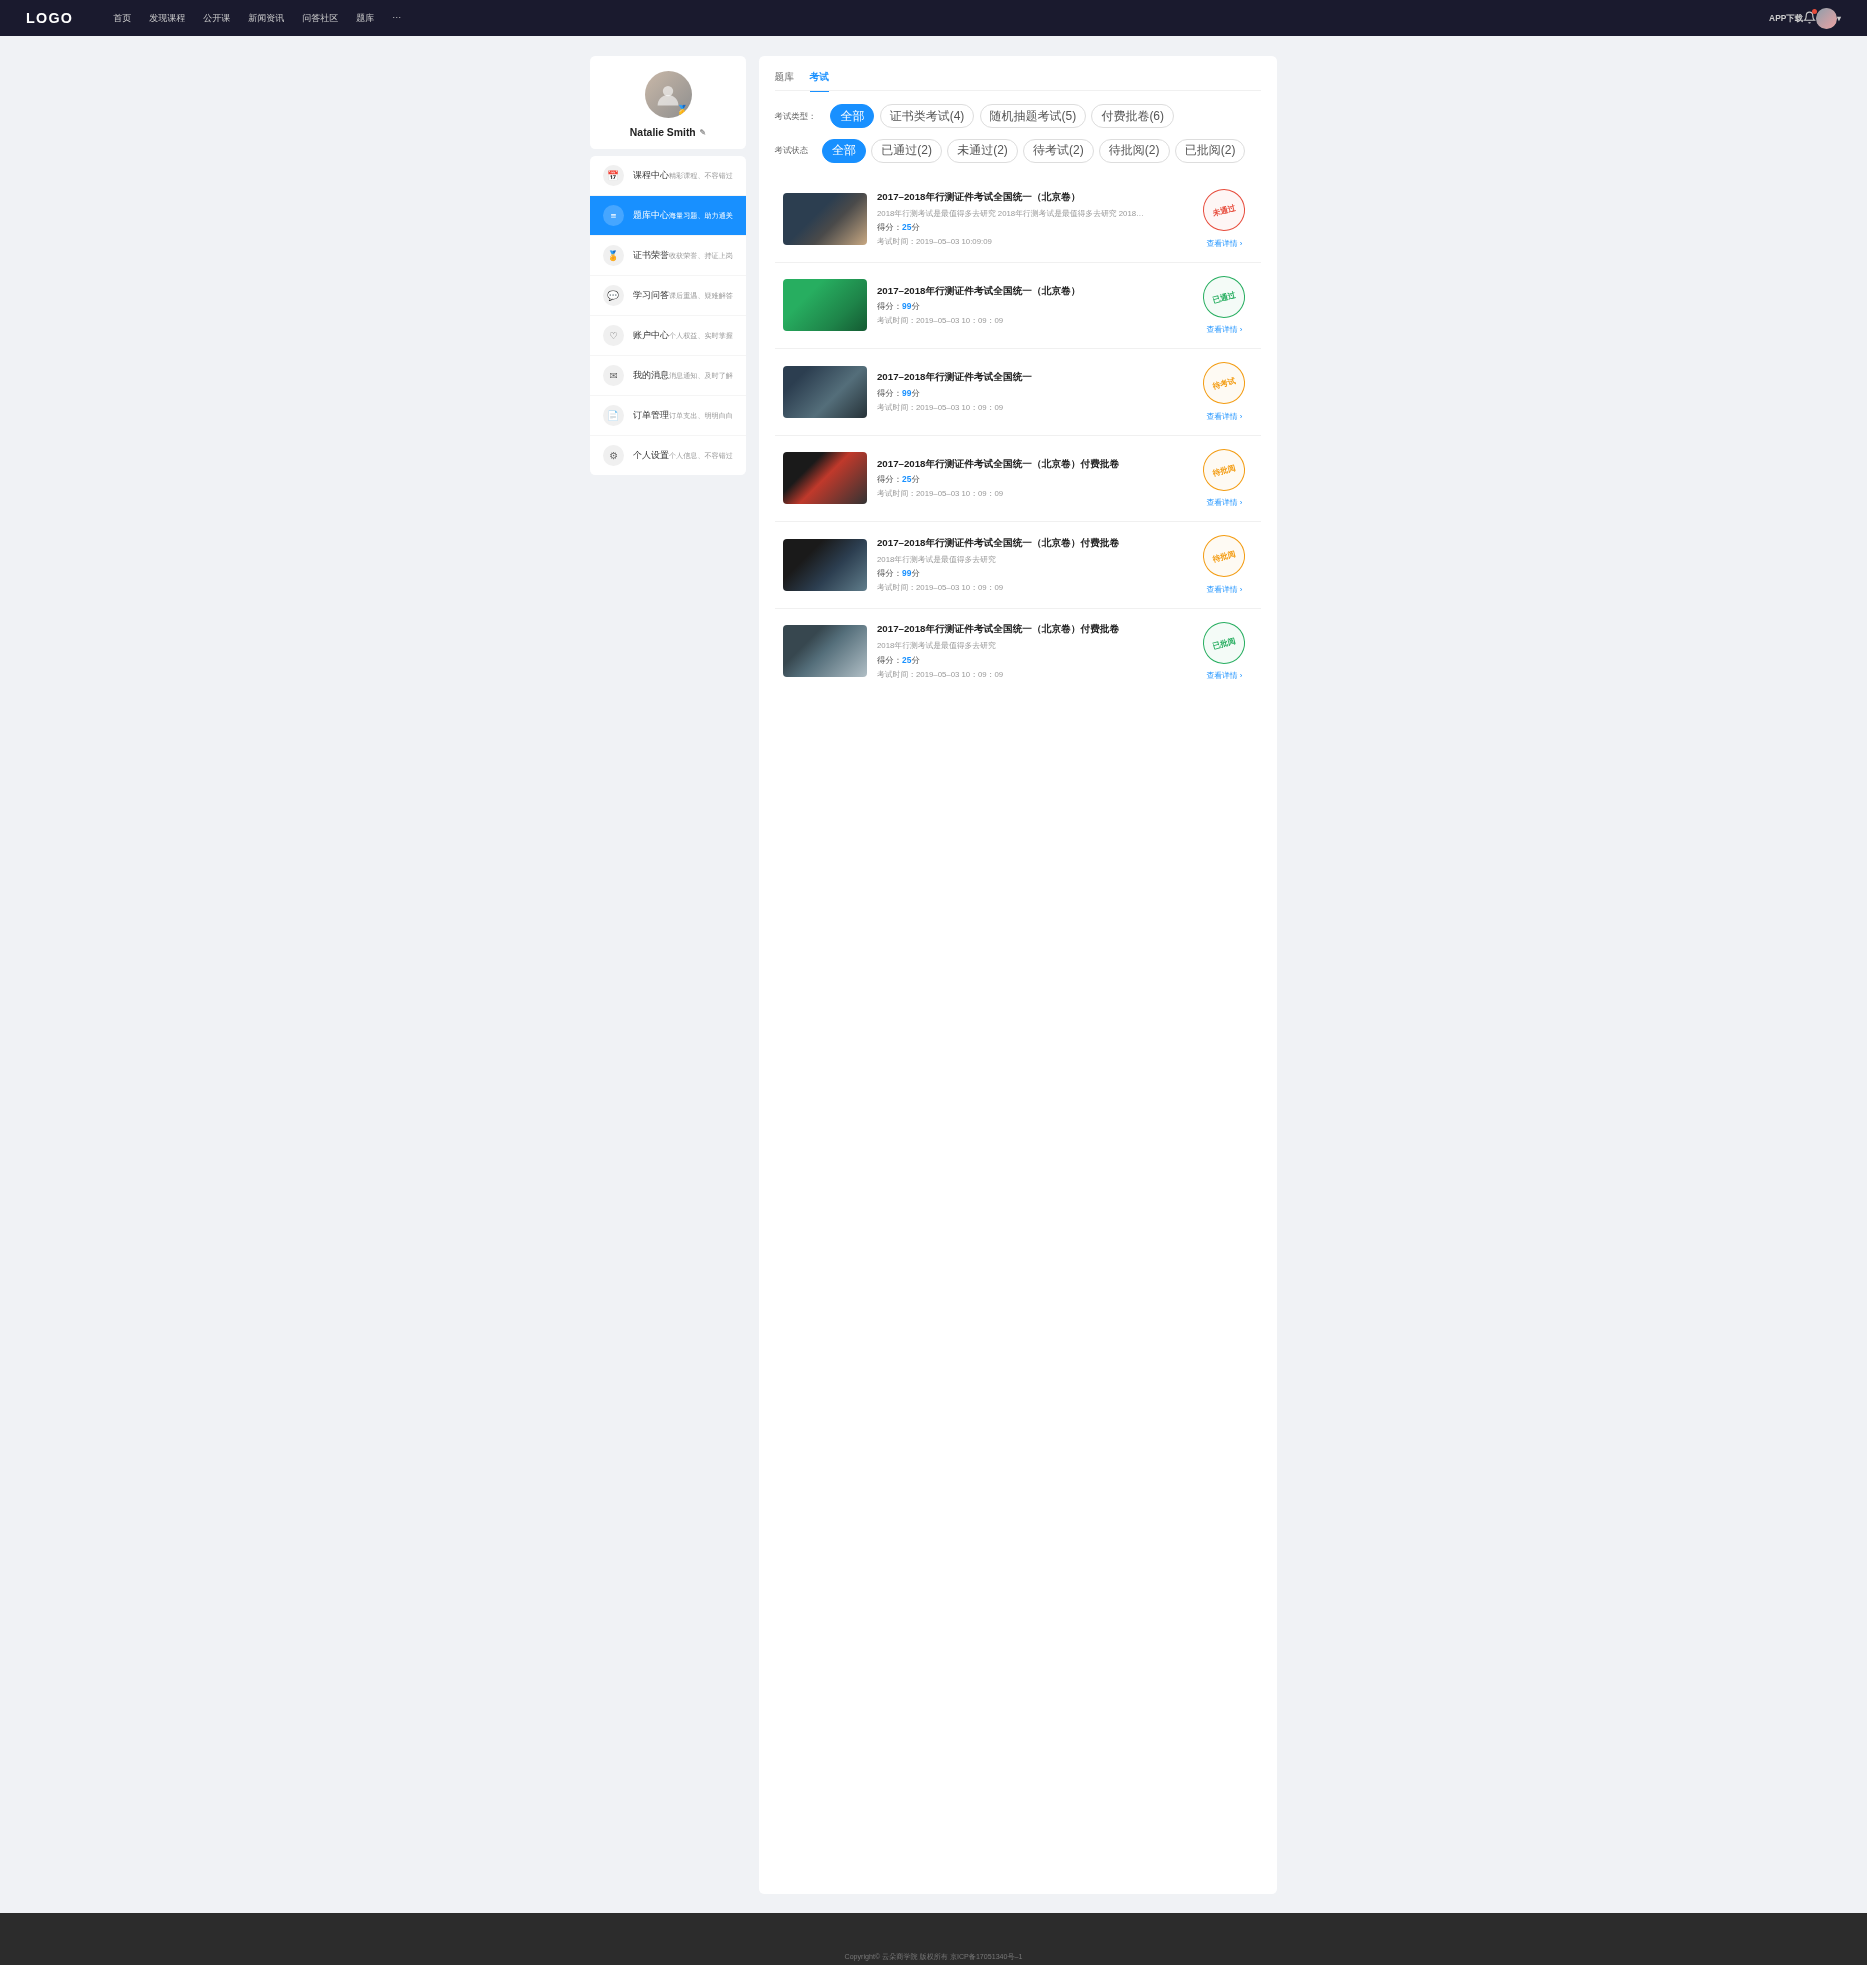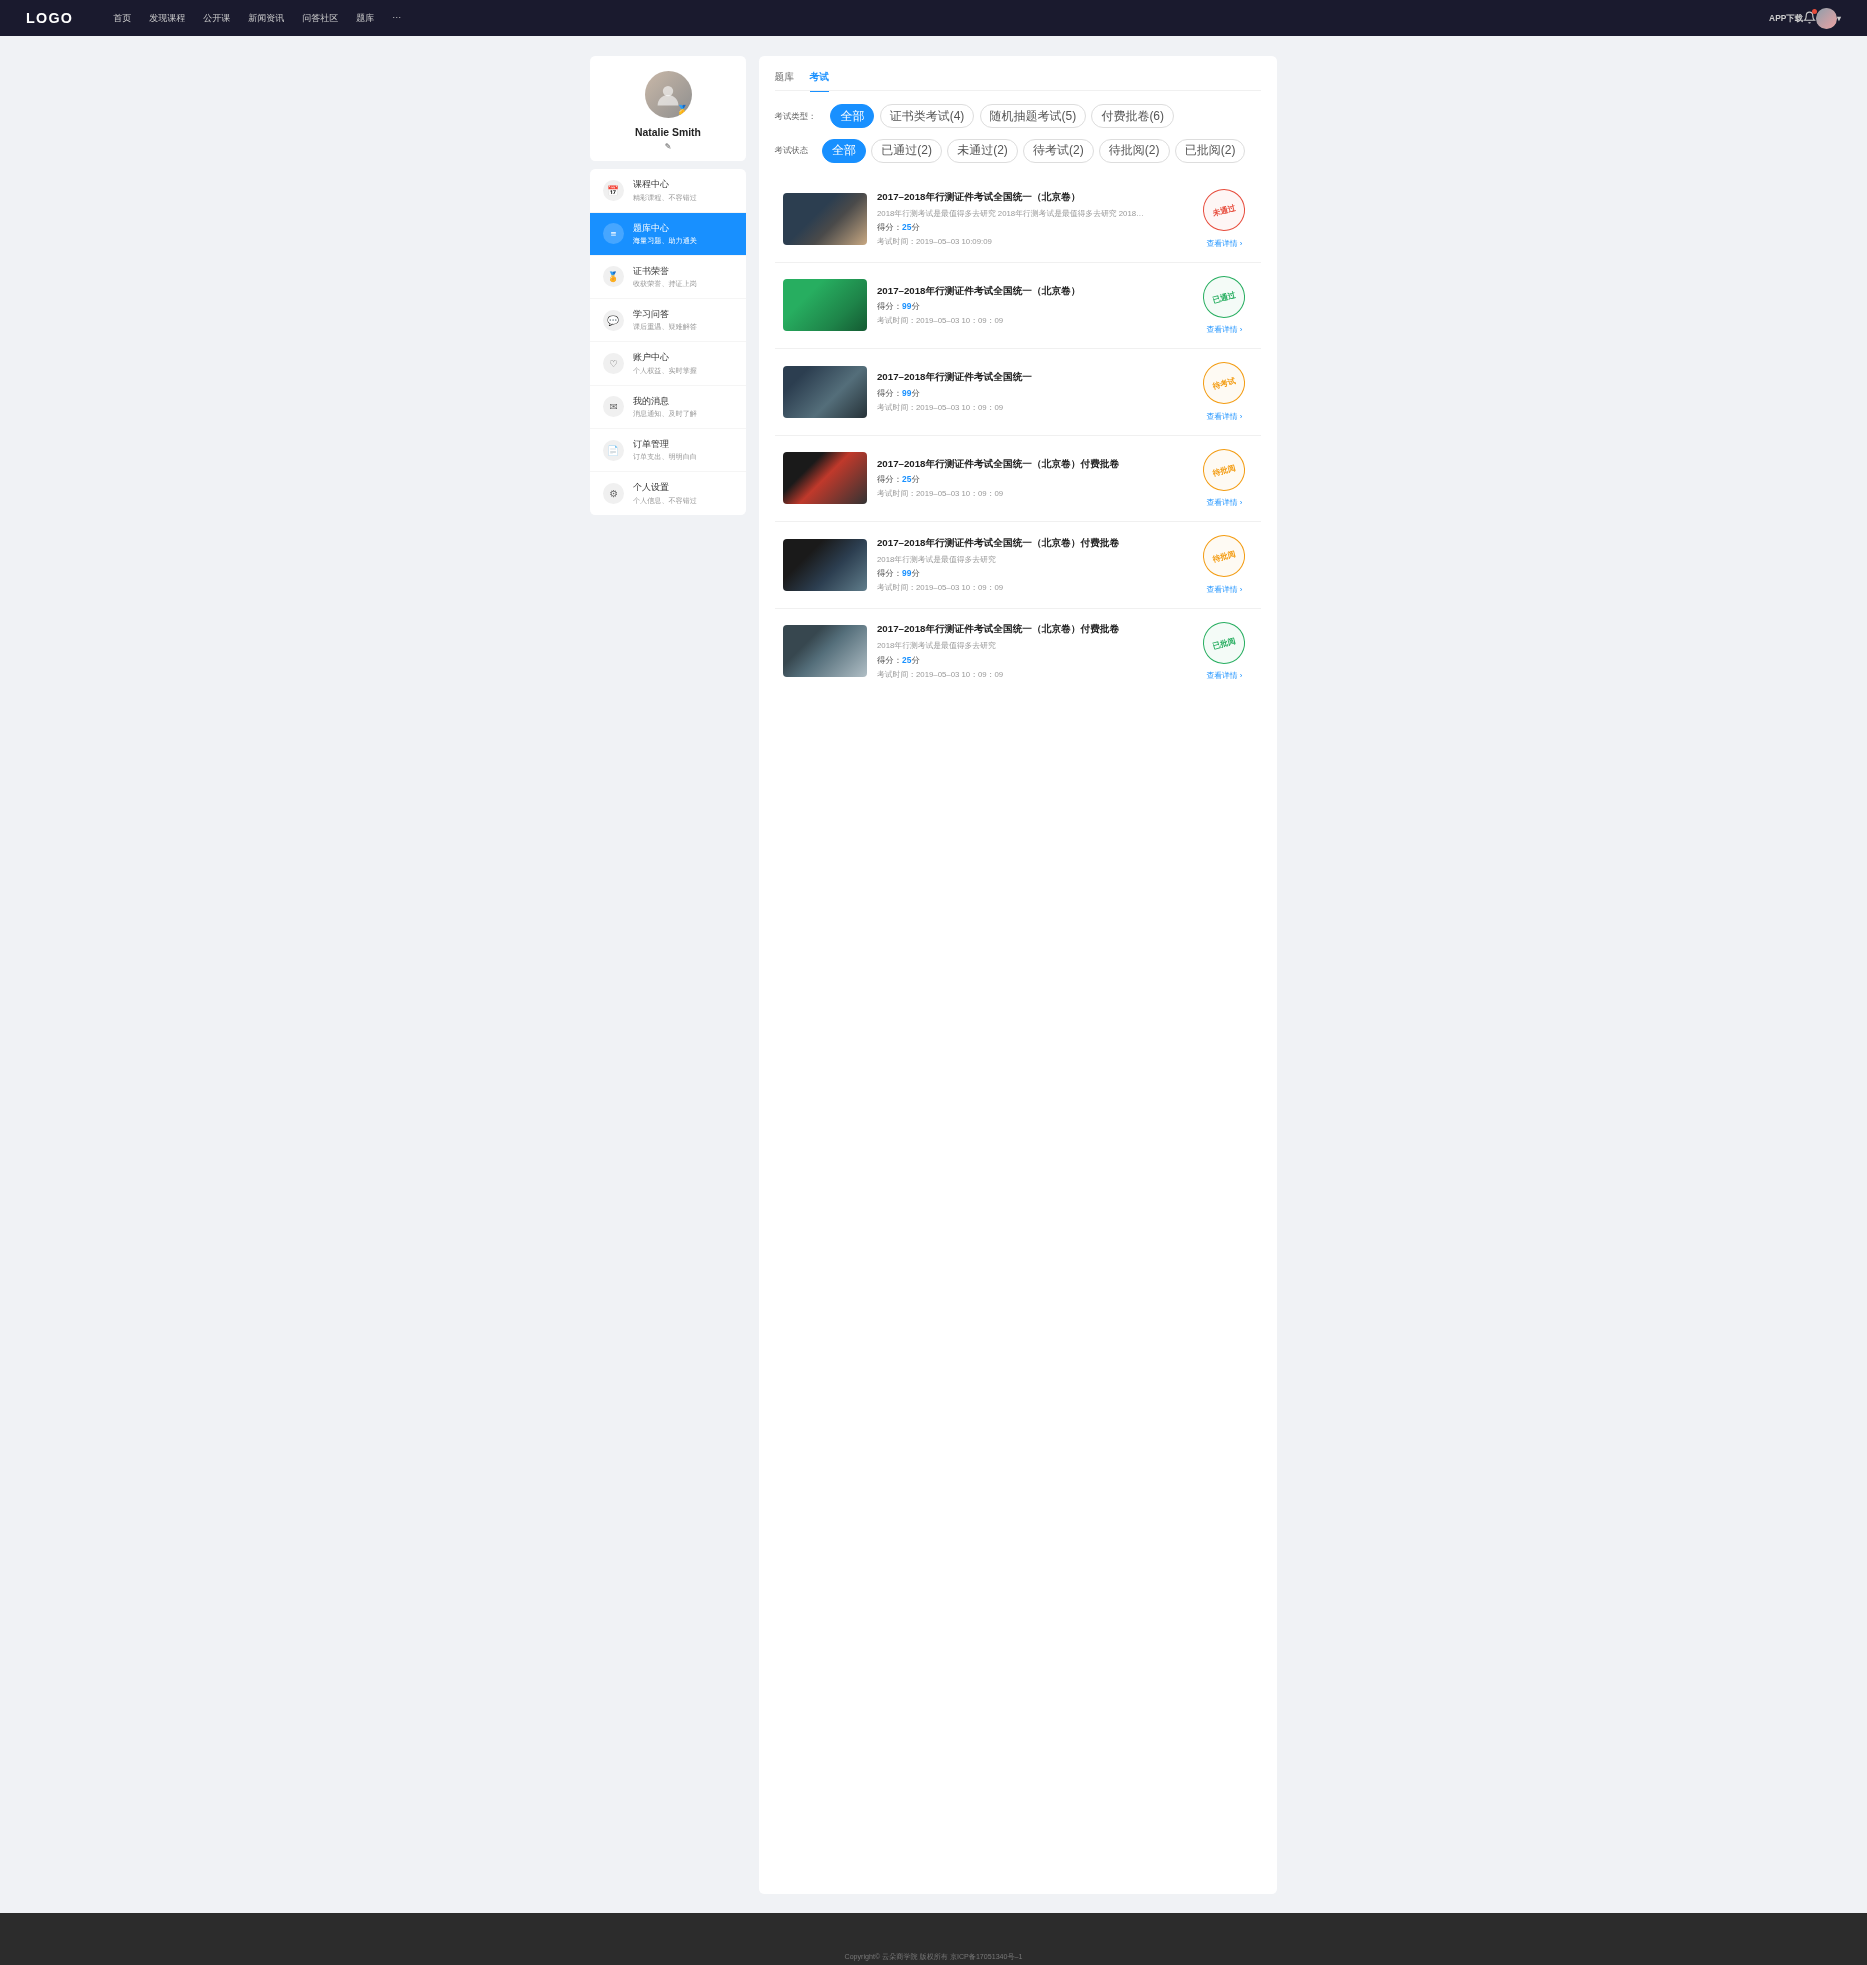--- a/index.html
+++ b/index.html
@@ -110,21 +110,21 @@
     .badge-icon {
       position: absolute;
       bottom: 1.3px; right: 2.6px;
       font-size: 10.4px;
     }
     .profile-name {
       font-size: 10.4px;
       font-weight: 600;
       color: #222;
       margin-top: 3.9px;
-      display: flex; align-items: center; gap: 3.9px; flex-direction: column;
+      display: flex; align-items: center; gap: 3.9px;
     }
     .edit-icon { font-size: 7.8px; color: #999; cursor: pointer; }
 
     .sidebar-menu {
       background: #fff;
       border-radius: 5.2px;
       overflow: hidden;
     }
     .sidebar-item {
       display: flex;
@@ -147,21 +147,21 @@
       border-radius: 50%;
       background: #f0f0f0;
       display: flex; align-items: center; justify-content: center;
       font-size: 9.7px;
       color: #666;
       flex-shrink: 0;
     }
     .sidebar-item.active .menu-icon {
       background: rgba(255,255,255,0.2);
     }
-    .menu-texts { display: flex; flex-direction: column; }
+    .menu-texts { display: flex; flex-direction: row; }
     .menu-title { font-size: 9px; font-weight: 500; color: #333; }
     .menu-subtitle { font-size: 7.1px; color: #999; margin-top: 1.3px; }
 
     
     .content {
       flex: 1;
       background: #fff;
       border-radius: 5.2px;
       padding: 15.6px;
       min-height: 389px;

